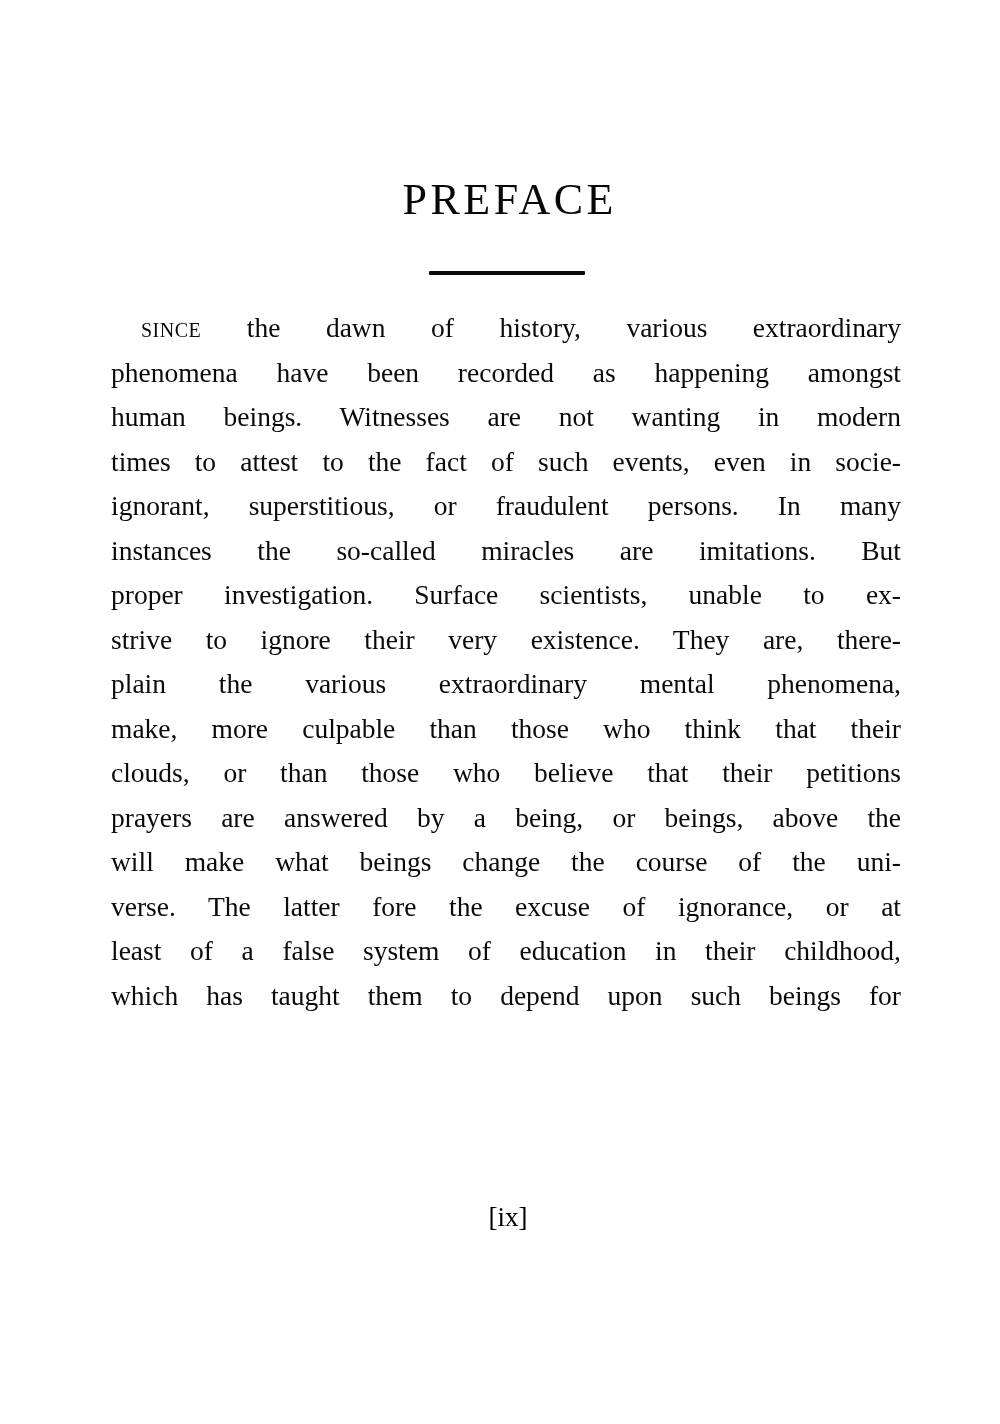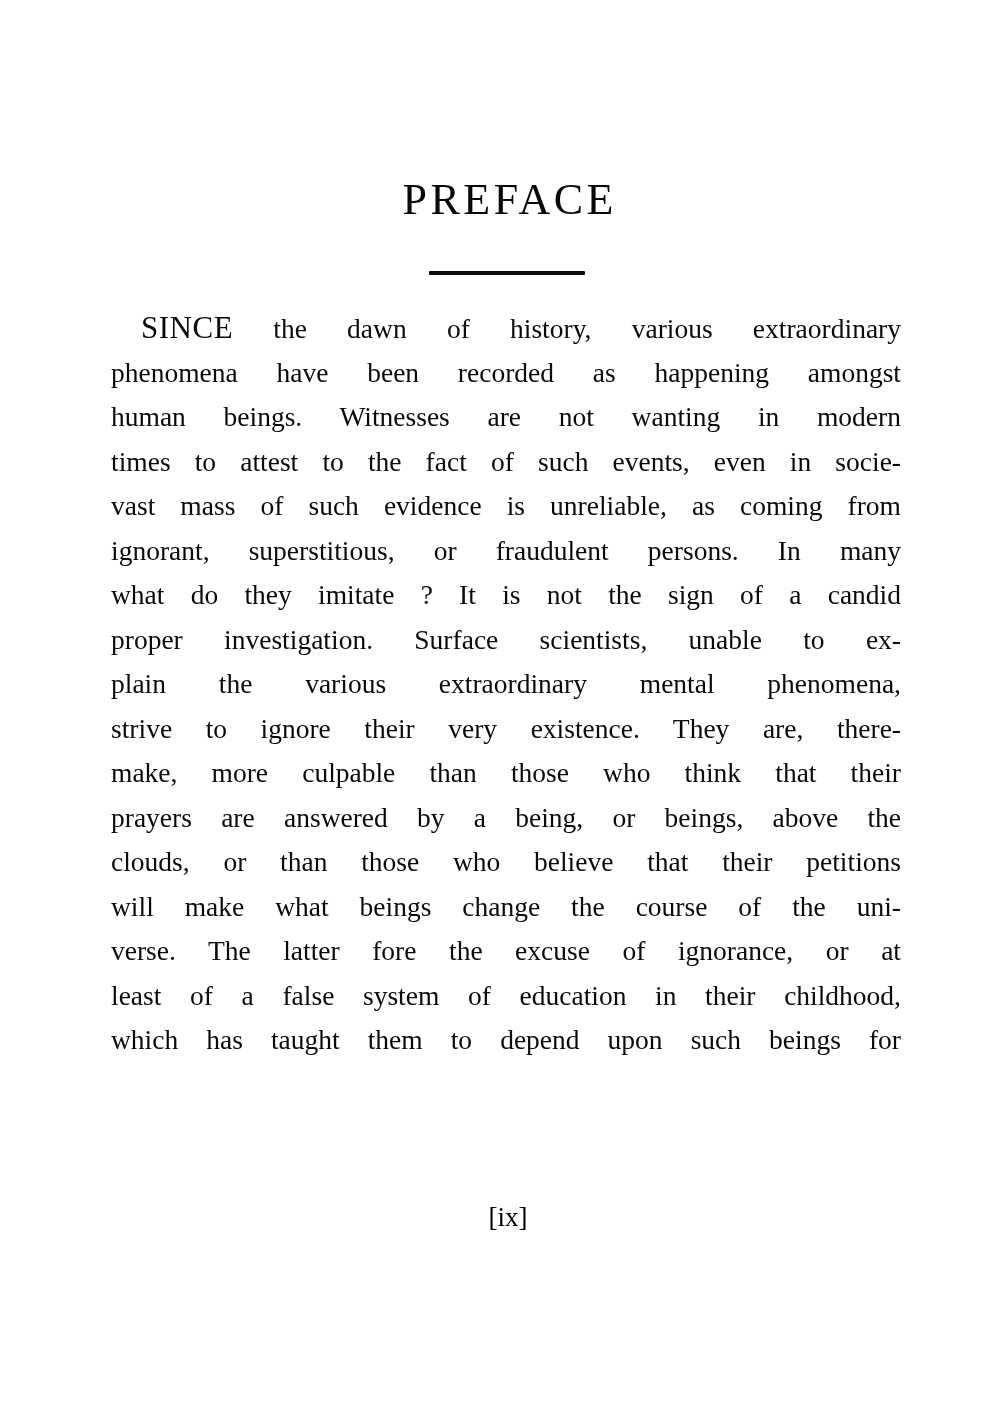--- a/index.html
+++ b/index.html
@@ -70,21 +70,21 @@
     font-size: 27.5px;
     line-height: 44.5px;
     white-space: nowrap;
     color: #0a0a0a;
     text-align: justify;
     text-align-last: justify;
   }
 
   .smallcaps {
     font-variant: small-caps;
-    font-size: 31px;
+    font-size: 20px;
     letter-spacing: 0.5px;
   }
 
   .indent-spacer {
     display: inline-block;
     width: 30px;
   }
 
   
   .folio {
@@ -107,29 +107,28 @@
     <h1 class="page-heading">PREFACE</h1>
   </div>
 
   <div class="heading-rule"></div>
 
   <div class="body-block">
       <div class="text-line"><span class="indent-spacer">&nbsp;</span><span class="smallcaps">SINCE</span> <span>the dawn of history, various extraordinary</span></div>
       <div class="text-line"><span>phenomena have been recorded as happening amongst</span></div>
       <div class="text-line"><span>human beings.   Witnesses are not wanting in modern</span></div>
       <div class="text-line"><span>times to attest to the fact of such events, even in socie-</span></div>
-      <div class="text-line"><span>vast mass of such evidence is unreliable, as coming from</span></div>
       <div class="text-line"><span>ignorant, superstitious, or fraudulent persons.   In many</span></div>
-      <div class="text-line"><span>what do they imitate ?   It is not the sign of a candid</span></div>
+      <div class="text-line"><span>instances the so-called miracles are imitations.   But</span></div>
       <div class="text-line"><span>proper investigation.   Surface scientists, unable to ex-</span></div>
+      <div class="text-line"><span>strive to ignore their very existence.   They are, there-</span></div>
       <div class="text-line"><span>plain the various extraordinary mental phenomena,</span></div>
-      <div class="text-line"><span>strive to ignore their very existence.   They are, there-</span></div>
       <div class="text-line"><span>make, more culpable than those who think that their</span></div>
+      <div class="text-line"><span>clouds, or than those who believe that their petitions</span></div>
       <div class="text-line"><span>prayers are answered by a being, or beings, above the</span></div>
-      <div class="text-line"><span>clouds, or than those who believe that their petitions</span></div>
       <div class="text-line"><span>will make what beings change the course of the uni-</span></div>
       <div class="text-line"><span>verse.   The latter fore the excuse of ignorance, or at</span></div>
       <div class="text-line"><span>least of a false system of education in their childhood,</span></div>
       <div class="text-line"><span>which has taught them to depend upon such beings for</span></div>
     </div>
 
   <div class="folio">[ix]</div>
 
 </div>
 

